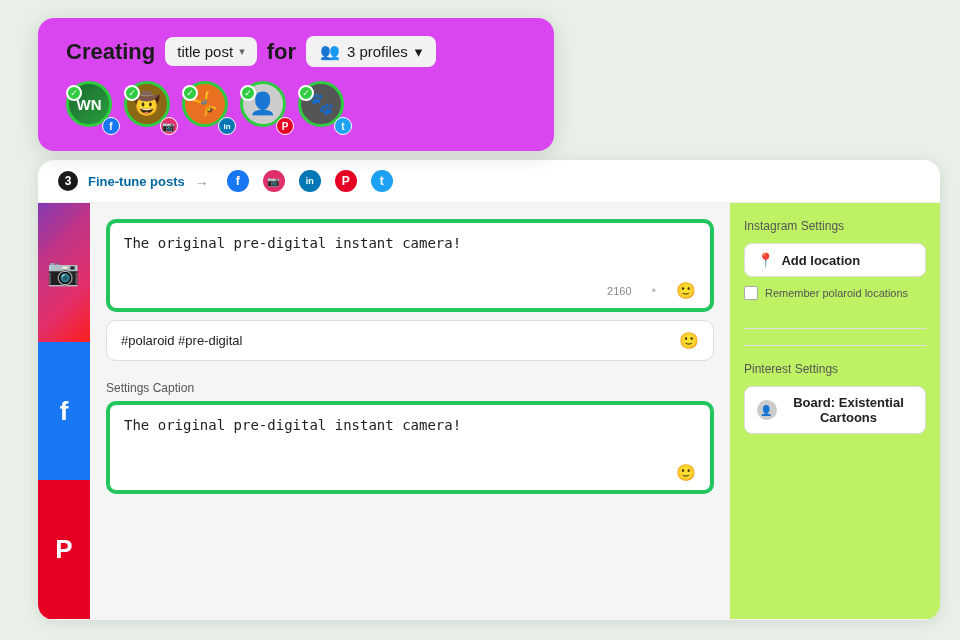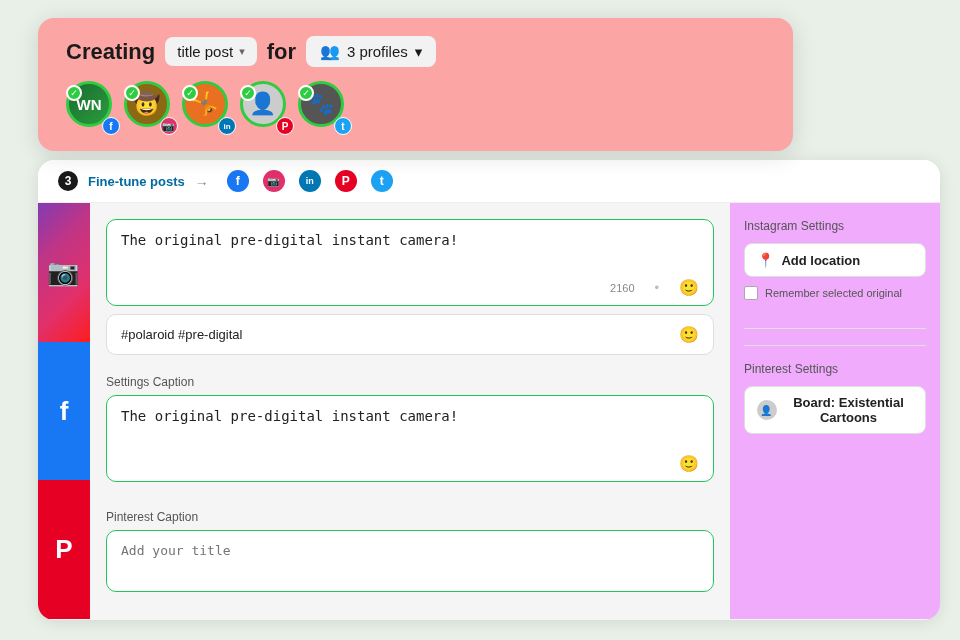--- a/index.html
+++ b/index.html
@@ -10,26 +10,26 @@
       font-family: -apple-system, BlinkMacSystemFont, 'Segoe UI', sans-serif;
       overflow: hidden;
       position: relative;
     }
 
     
     .top-card {
       position: absolute;
       top: 18px;
       left: 38px;
-      background: #fca5a5;
+      background: #d946ef;
       border-radius: 16px;
       box-shadow: 0 4px 24px rgba(0,0,0,0.13);
       padding: 18px 28px 14px 28px;
       z-index: 10;
-      width: 755px;
+      width: 516px;
     }
 
     .creating-row {
       display: flex;
       align-items: center;
       gap: 10px;
       margin-bottom: 14px;
     }
 
     .creating-label {
@@ -256,21 +256,21 @@
     .caption-label {
       font-size: 12px;
       color: #555;
       margin-bottom: 6px;
       font-weight: 400;
     }
 
     .caption-box {
       background: white;
       border-radius: 10px;
-      border: 1px solid #22c55e;
+      border: 4px solid #22c55e;
       padding: 12px 14px 8px 14px;
       position: relative;
       margin-bottom: 8px;
     }
 
     .caption-text {
       font-size: 14px;
       color: #222;
       min-height: 36px;
       outline: none;
@@ -315,21 +315,21 @@
 
     .placeholder-text {
       color: #bbb;
       font-size: 13px;
     }
 
     
     .settings-sidebar {
       width: 210px;
       padding: 16px 14px;
-      background: #f0abfc;
+      background: #bef264;
       flex-shrink: 0;
     }
 
     .settings-section {
       margin-bottom: 28px;
     }
 
     .settings-title {
       font-size: 12px;
       color: #555;
@@ -549,40 +549,34 @@
       <div class="post-section">
         <div class="caption-label">Settings Caption</div>
         <div class="caption-box">
           <textarea class="caption-text" rows="2" style="">The original pre-digital instant camera!</textarea>
           <div class="caption-footer">
             <button class="emoji-btn">🙂</button>
           </div>
         </div>
       </div>
 
-      <div class="post-section">
-        <div class="caption-label">Pinterest Caption</div>
-        <div class="caption-box">
-          <textarea class="caption-text placeholder-text" rows="1" placeholder="Add your title" style=""></textarea>
-        </div>
-      </div>
 
     </div>
 
     <div class="settings-sidebar">
 
       <div class="settings-section">
         <div class="settings-title">Instagram Settings</div>
         <button class="add-location-btn">
           <span class="location-icon">📍</span>
           <span>Add location</span>
         </button>
         <div class="remember-row">
           <div class="remember-checkbox"></div>
-          <span class="remember-label">Remember selected original</span>
+          <span class="remember-label">Remember polaroid locations</span>
         </div>
       </div>
 
       <div class="divider"></div>
 
 
       <div class="divider"></div>
 
       <div class="settings-section">
         <div class="settings-settings-title-pinterest">Pinterest Settings</div>

